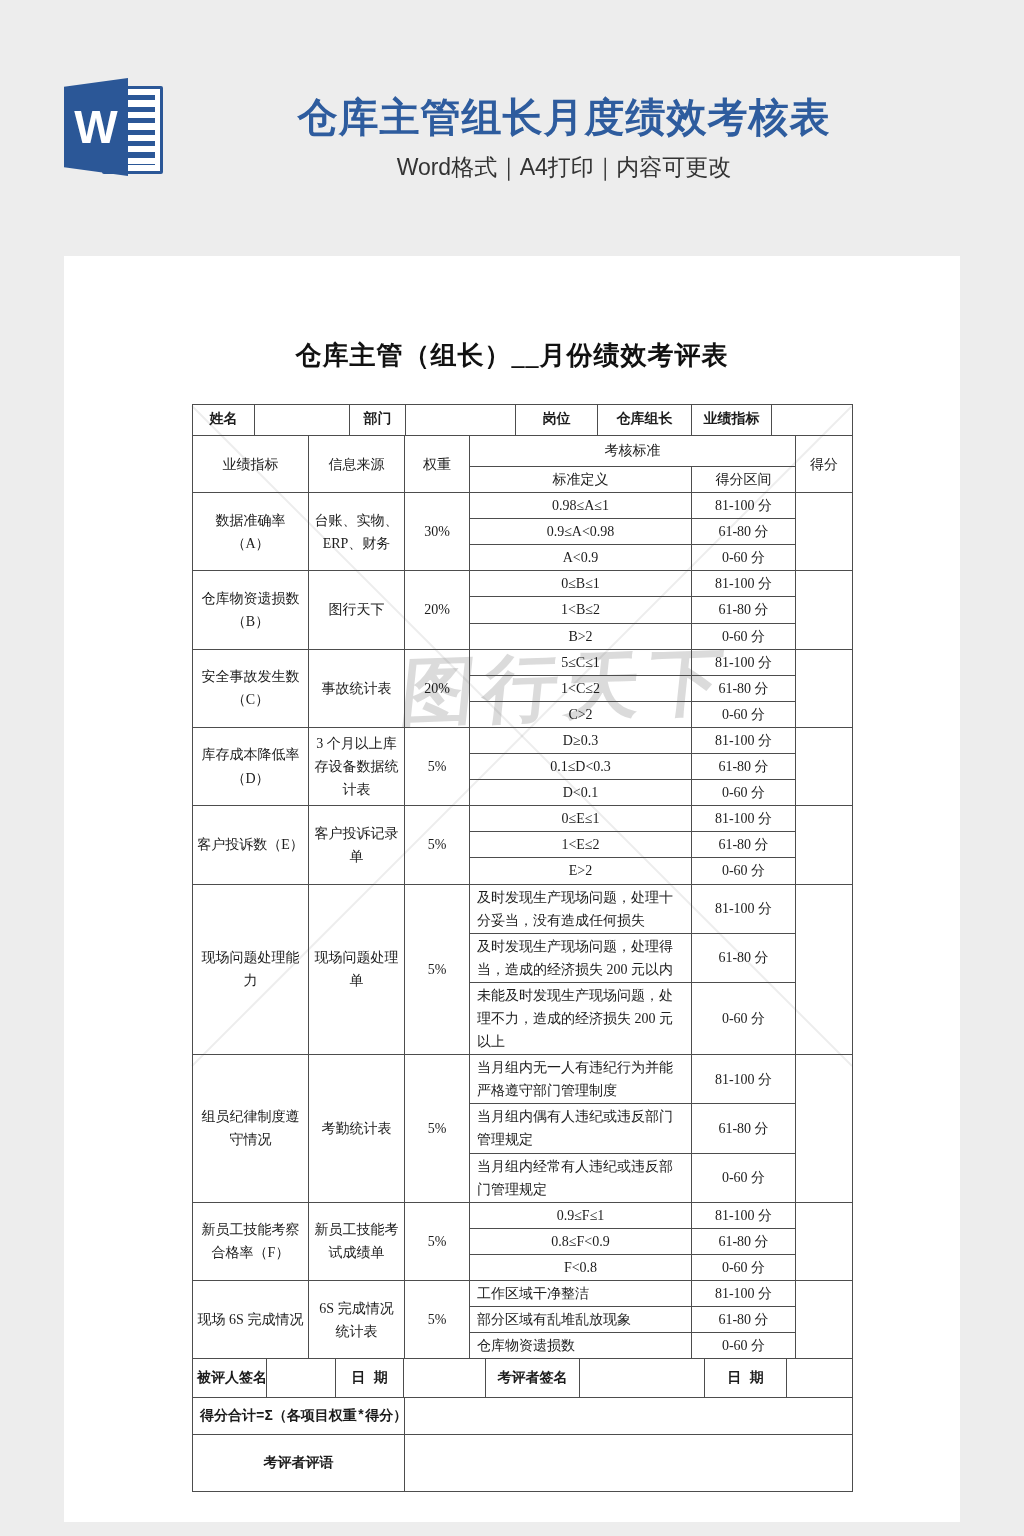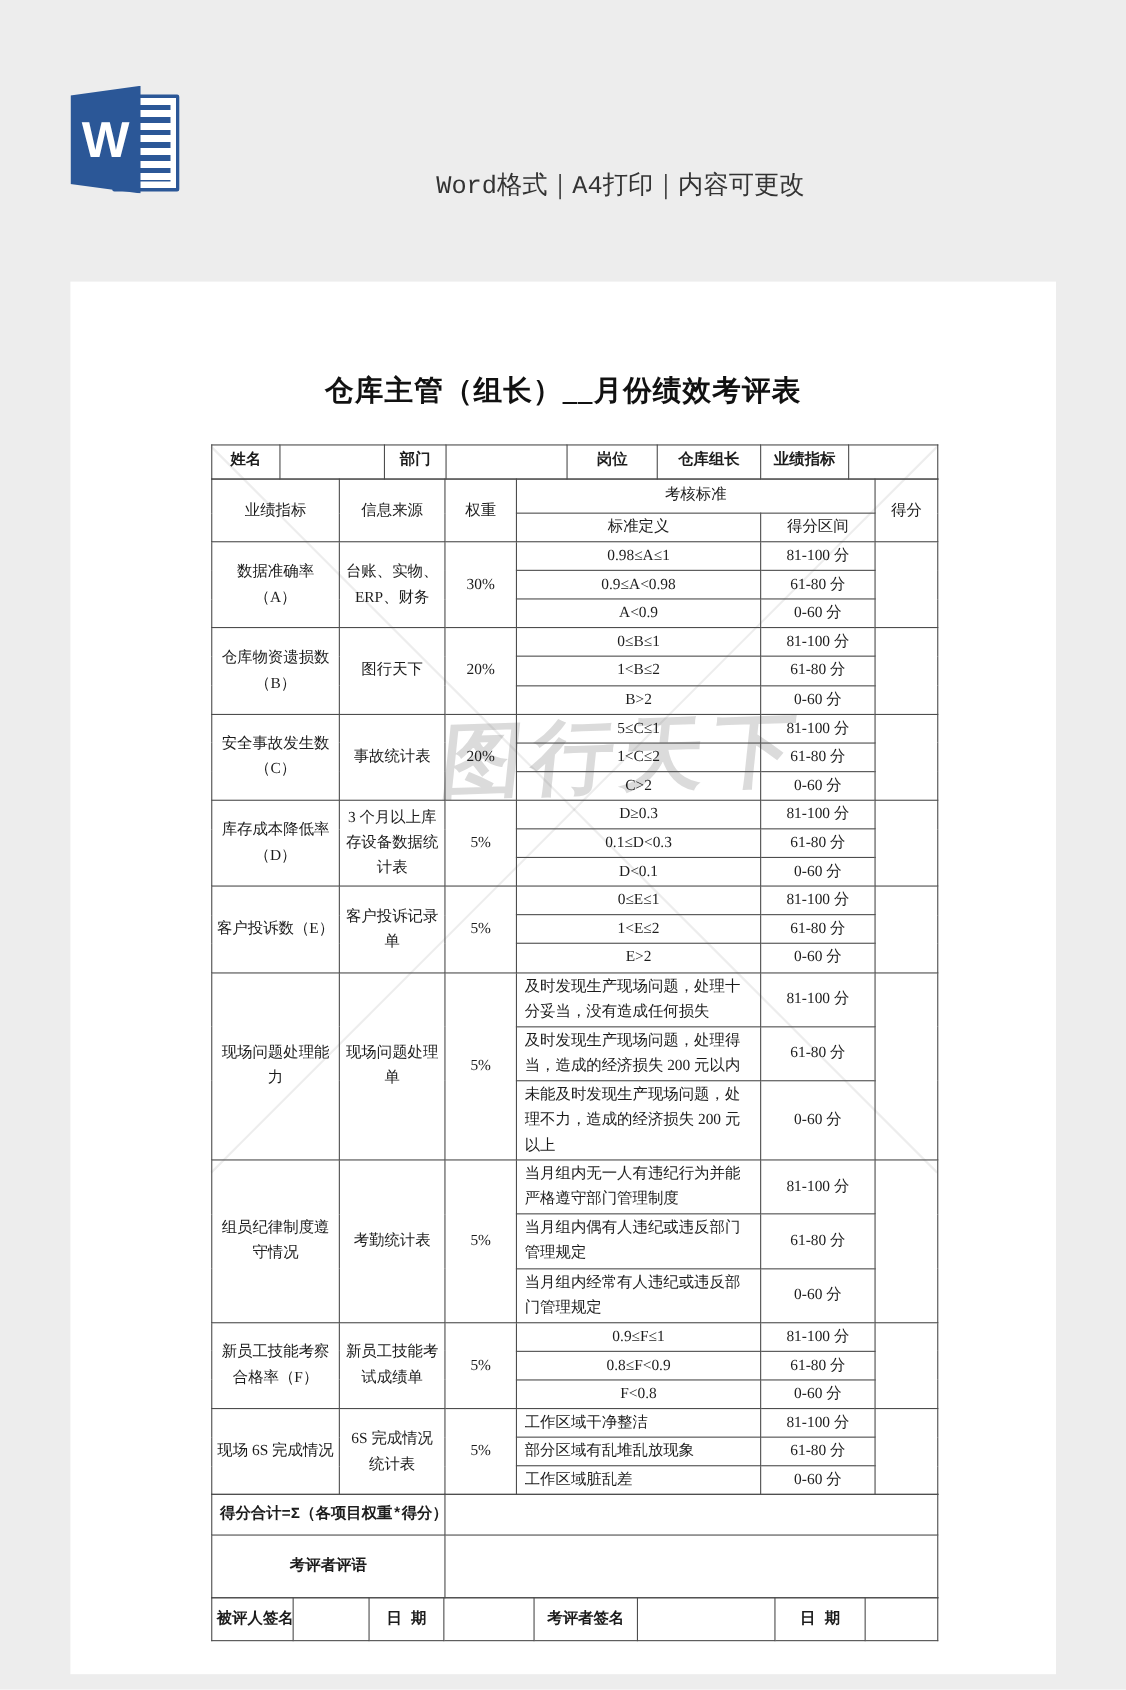--- a/index.html
+++ b/index.html
@@ -13,21 +13,21 @@
              border:3px solid #2b5797;border-radius:2px;}
   .icon-lines{position:absolute;left:7px;right:5px;top:6px;bottom:6px;
               background:repeating-linear-gradient(to bottom,#2b5797 0 5px,rgba(0,0,0,0) 5px 11.5px);}
   .icon-fold{position:absolute;left:0;top:0;width:64px;height:98px;background:#2b5797;
              clip-path:polygon(0 9%,100% 0,100% 100%,0 91%);
              display:flex;align-items:center;justify-content:center;}
   .icon-fold span{color:#fff;font-weight:bold;font-size:46px;line-height:1;}
   .banner-title{position:absolute;left:104px;right:0;top:90px;text-align:center;
                 font-size:40px;font-weight:bold;color:#2e5c9e;letter-spacing:1px;}
   .banner-sub{position:absolute;left:104px;right:0;top:152px;text-align:center;
-              font-size:23px;color:#333;font-family:Liberation Mono, monospace;}
+              font-size:23px;color:#333;}
 
   
   .page{position:absolute;left:64px;top:256px;width:896px;height:1266px;background:#fff;}
   .doc-title{position:absolute;left:0;right:0;top:82px;text-align:center;
              font-size:26px;font-weight:bold;color:#111;
              font-family:"Liberation Serif",serif;letter-spacing:1px;}
 
   
   .wm-lines{position:absolute;left:0;top:0;pointer-events:none;}
   .wm-text{position:absolute;left:322px;top:382px;width:360px;text-align:center;
@@ -54,20 +54,21 @@
 
 <div class="banner">
   <div class="word-icon">
     <div class="icon-page">
       <div class="icon-lines"></div>
     </div>
     <div class="icon-fold">
       <span>W</span>
     </div>
   </div>
+  <div class="banner-title">仓库主管组长月度绩效考核表</div>
   <div class="banner-sub">Word格式｜A4打印｜内容可更改</div>
 </div>
 
 <div class="page">
 
   <svg class="wm-lines" width="896" height="1266">
     <line x1="128" y1="150" x2="788" y2="810" stroke="rgba(0,0,0,0.07)" stroke-width="2"></line>
     <line x1="788" y1="150" x2="128" y2="810" stroke="rgba(0,0,0,0.07)" stroke-width="2"></line>
   </svg>
   <div class="wm-text">图行天下</div>
@@ -265,39 +266,22 @@
         <td rowspan="3">5%</td>
         <td class="left">工作区域干净整洁</td>
         <td>81-100 分</td>
         <td rowspan="3"></td>
       </tr>
       <tr class="h24">
         <td class="left">部分区域有乱堆乱放现象</td>
         <td>61-80 分</td>
       </tr>
       <tr class="h24">
-        <td class="left">工作区域脏乱差</td>
-        <td>0-60 分</td>
-      </tr>
-    </tbody>
-      </table>
-
-    <table class="t t3">
-      <colgroup>
-          <col style="width:212px">
-          <col style="width:448px">
-        </colgroup>
-      <tbody>
-          <tr class="h36">
-        <td class="left b nowrap">得分合计=Σ（各项目权重*得分）</td>
-        <td></td>
-      </tr>
-      <tr class="h56">
-        <td class="b">考评者评语</td>
-        <td></td>
+        <td class="left">仓库物资遗损数</td>
+        <td>0-60 分</td>
       </tr>
     </tbody>
       </table>
 
     <table class="t t4">
       <colgroup>
         <col style="width:74px">
           <col style="width:69px">
           <col style="width:68px">
           <col style="width:82px">
@@ -313,14 +297,31 @@
         <td class="b">日 期</td>
         <td></td>
         <td class="b">考评者签名</td>
         <td></td>
         <td class="b">日 期</td>
         <td></td>
       </tr>
     </tbody>
       </table>
 
+    <table class="t t3">
+      <colgroup>
+          <col style="width:212px">
+          <col style="width:448px">
+        </colgroup>
+      <tbody>
+          <tr class="h36">
+        <td class="left b nowrap">得分合计=Σ（各项目权重*得分）</td>
+        <td></td>
+      </tr>
+      <tr class="h56">
+        <td class="b">考评者评语</td>
+        <td></td>
+      </tr>
+    </tbody>
+      </table>
+
   </div>
 </div>
 
 </body></html>

